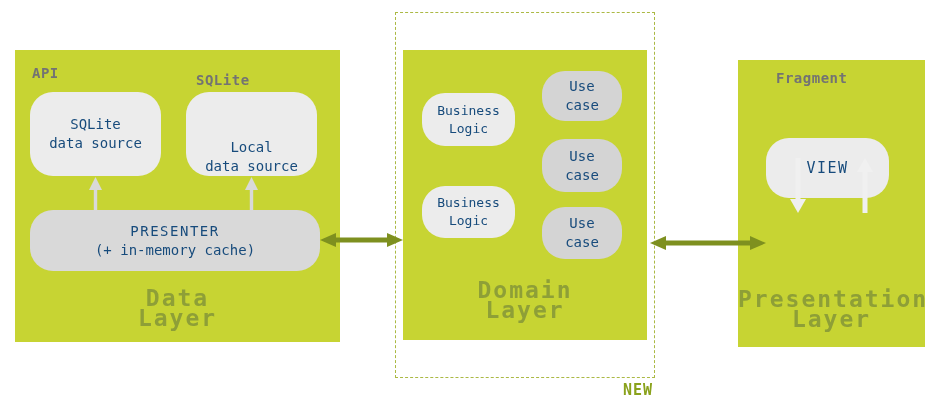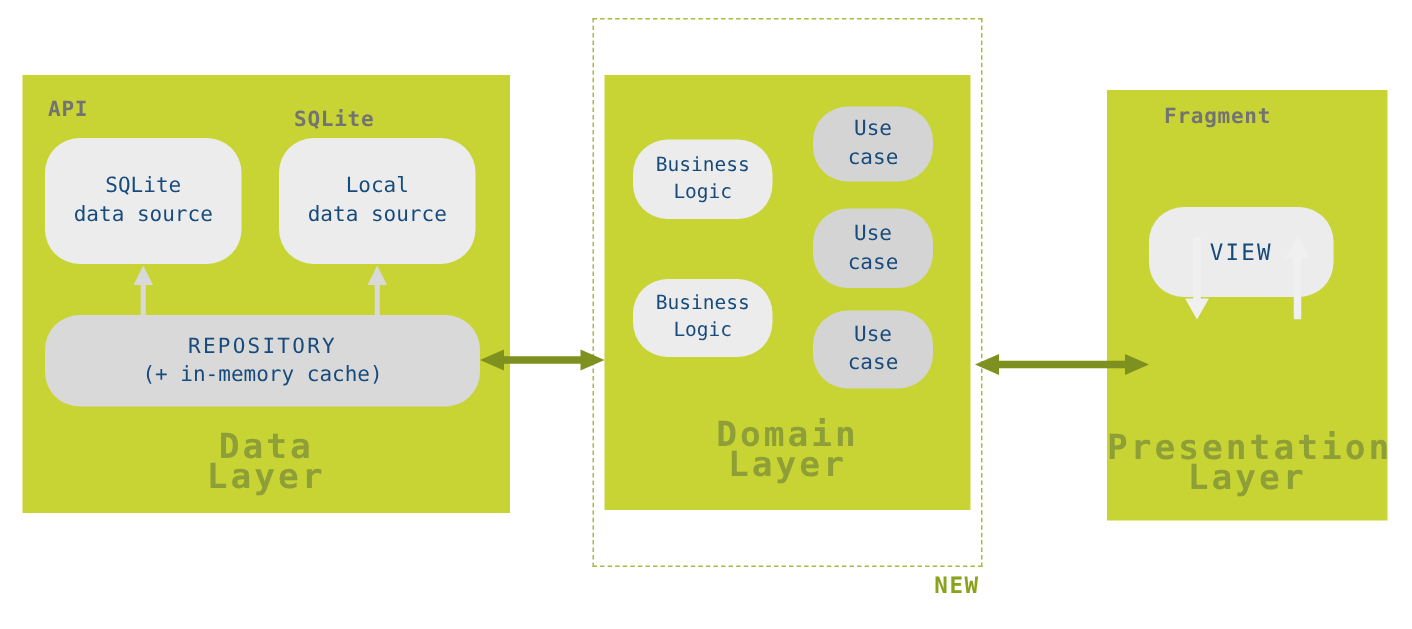--- a/index.html
+++ b/index.html
@@ -73,36 +73,36 @@
   <div class="panel" style="left:15px; top:50px; width:325px; height:292px;"></div>
 
   <div class="small-label" style="left:32px; top:65px;">API</div>
   <div class="small-label" style="left:196px; top:72px;">SQLite</div>
 
   <div class="gray-box" style="left:30px; top:92px; width:131px; height:84px;">
     <div>SQLite</div>
     <div>data source</div>
   </div>
 
-  <div class="gray-box" style="left:186px; top:92px; width:131px; height:84px;">
+  <div class="gray-box" style="left:186px; top:92px; width:131px; height:84px;justify-content:flex-end;">
     <div>Local</div>
     <div>data source</div>
   </div>
 
   <svg class="arrow" style="left:89px; top:177px;" width="13" height="33">
     <polygon points="6.5,0 0,13 13,13" fill="#d9d9d9"></polygon>
     <rect x="4.8" y="12" width="3.4" height="21" fill="#d9d9d9"></rect>
   </svg>
   <svg class="arrow" style="left:245px; top:177px;" width="13" height="33">
     <polygon points="6.5,0 0,13 13,13" fill="#d9d9d9"></polygon>
     <rect x="4.8" y="12" width="3.4" height="21" fill="#d9d9d9"></rect>
   </svg>
 
   <div class="gray-box repo" style="left:30px; top:210px; width:290px; height:61px;">
-    <div class="caps-spaced">REPOSITORY</div>
+    <div class="caps-spaced">PRESENTER</div>
     <div>(+ in-memory cache)</div>
   </div>
 
   <div class="layer-title" style="left:15px; top:288px; width:325px;">
     <div>Data</div>
     <div>Layer</div>
   </div>
 
   <div class="dashed-box" style="left:395px; top:12px; width:258px; height:364px;"></div>
 

